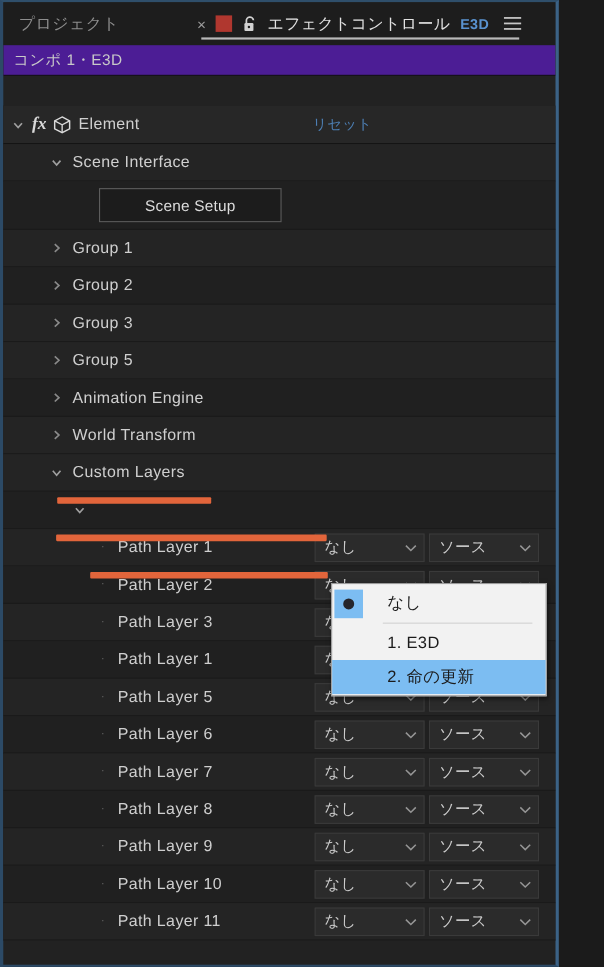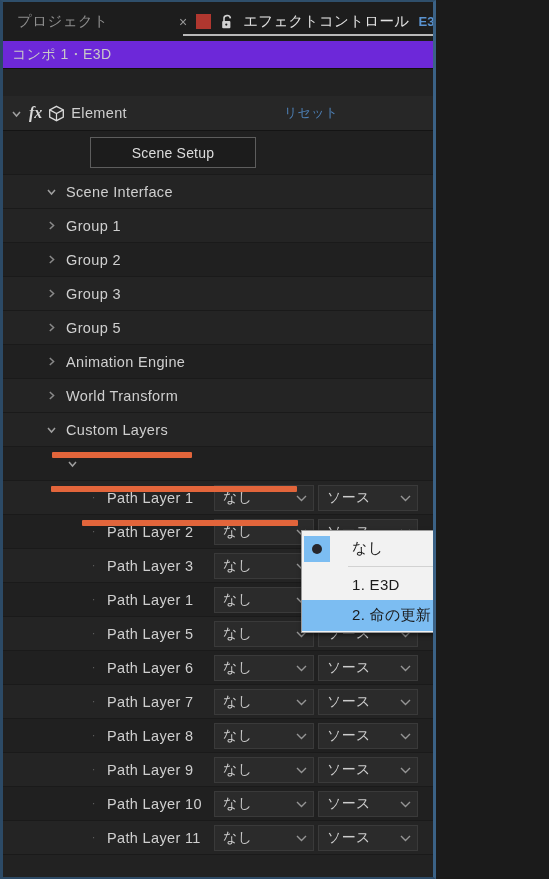--- a/index.html
+++ b/index.html
@@ -4,21 +4,21 @@
 <style>
   * { box-sizing: border-box; margin: 0; padding: 0; }
   html, body {
     width: 549px; height: 879px;
     background: #1b1b1b;
     font-family: "Liberation Sans", "DejaVu Sans", sans-serif;
     overflow: hidden;
   }
   #root {
     position: relative;
-    width: 436px; height: 879px;
+    width: 508px; height: 879px;
     background: #222222;
     border-left: 3px solid #2c4a66;
     border-right: 3px solid #3b6286;
     border-top: 2px solid #2f4f6b;
     border-bottom: 2px solid #2c4a66;
     overflow: hidden;
   }
 
   
   .tabbar {
@@ -73,21 +73,21 @@
     color: #5a93d0;
     font-size: 13px;
     font-weight: bold;
     letter-spacing: .3px;
   }
   .hamburger { width: 16px; height: 13px; margin-left: 4px; display:block; }
 
   
   .compbar {
     height: 28px;
-    background: #6d28d9;
+    background: #4c1d95;
     display: flex;
     align-items: center;
     padding-left: 9px;
     border-bottom: 1px solid #111;
   }
   .compbar span {
     color: #c9c9c9;
     font-size: 14px;
     letter-spacing: .4px;
   }
@@ -265,31 +265,31 @@
       <span>
         <svg class="cube-ico" viewBox="0 0 18 18">
           <path d="M9 1.4 L16.2 5.2 V12.8 L9 16.6 L1.8 12.8 V5.2 Z" fill="none" stroke="#dadada" stroke-width="1.4"></path>
           <path d="M1.8 5.2 L9 9 L16.2 5.2 M9 9 V16.6" fill="none" stroke="#dadada" stroke-width="1.3"></path>
         </svg>
       </span>
       <span class="label">Element</span>
       <span class="reset-link">リセット</span>
     </div>
 
-    <div class="row alt tall">
-      <div class="scene-setup-btn">Scene Setup</div>
-    </div>
-
     <div class="row ind2 gap8">
       <span>
         <svg class="twisty" viewBox="0 0 13 13">
             <path d="M3 5 L6.5 9 L10 5" fill="none" stroke="#b5b5b5" stroke-width="1.5"></path>
           </svg>
       </span>
       <span class="label">Scene Interface</span>
+    </div>
+
+    <div class="row alt tall">
+      <div class="scene-setup-btn">Scene Setup</div>
     </div>
 
     <div id="group-rows">
         <div class="row ind2 gap8">
           <span>
             <svg class="twisty" viewBox="0 0 13 13">
               <path d="M4.8 3 L8.6 6.5 L4.8 10" fill="none" stroke="#9c9c9c" stroke-width="1.5"></path>
             </svg>
           </span>
           <span class="label">Group 1</span>

